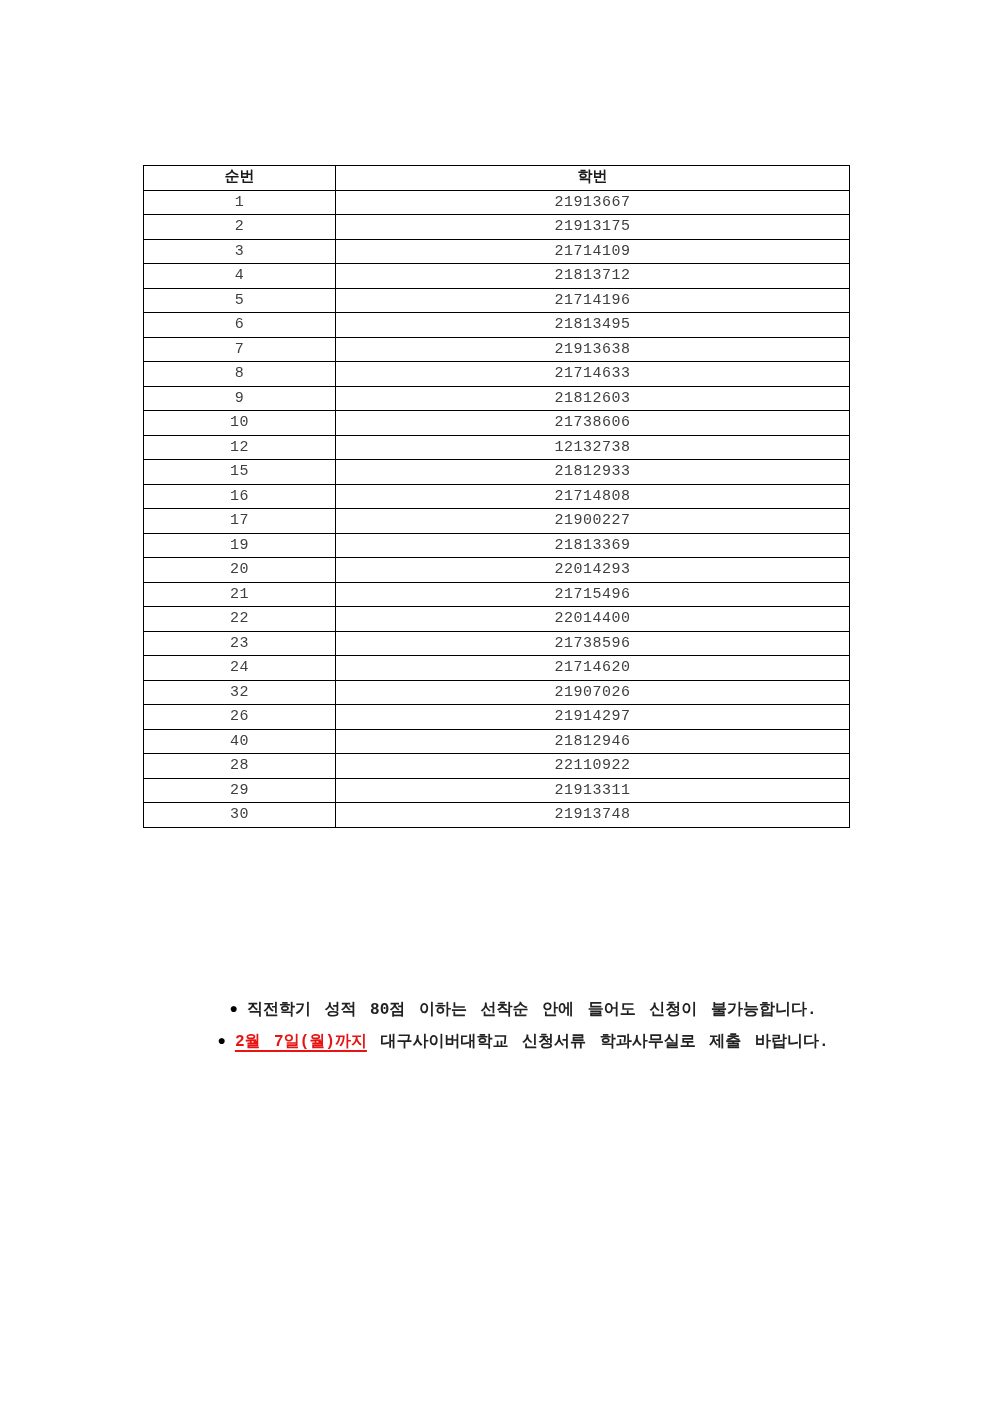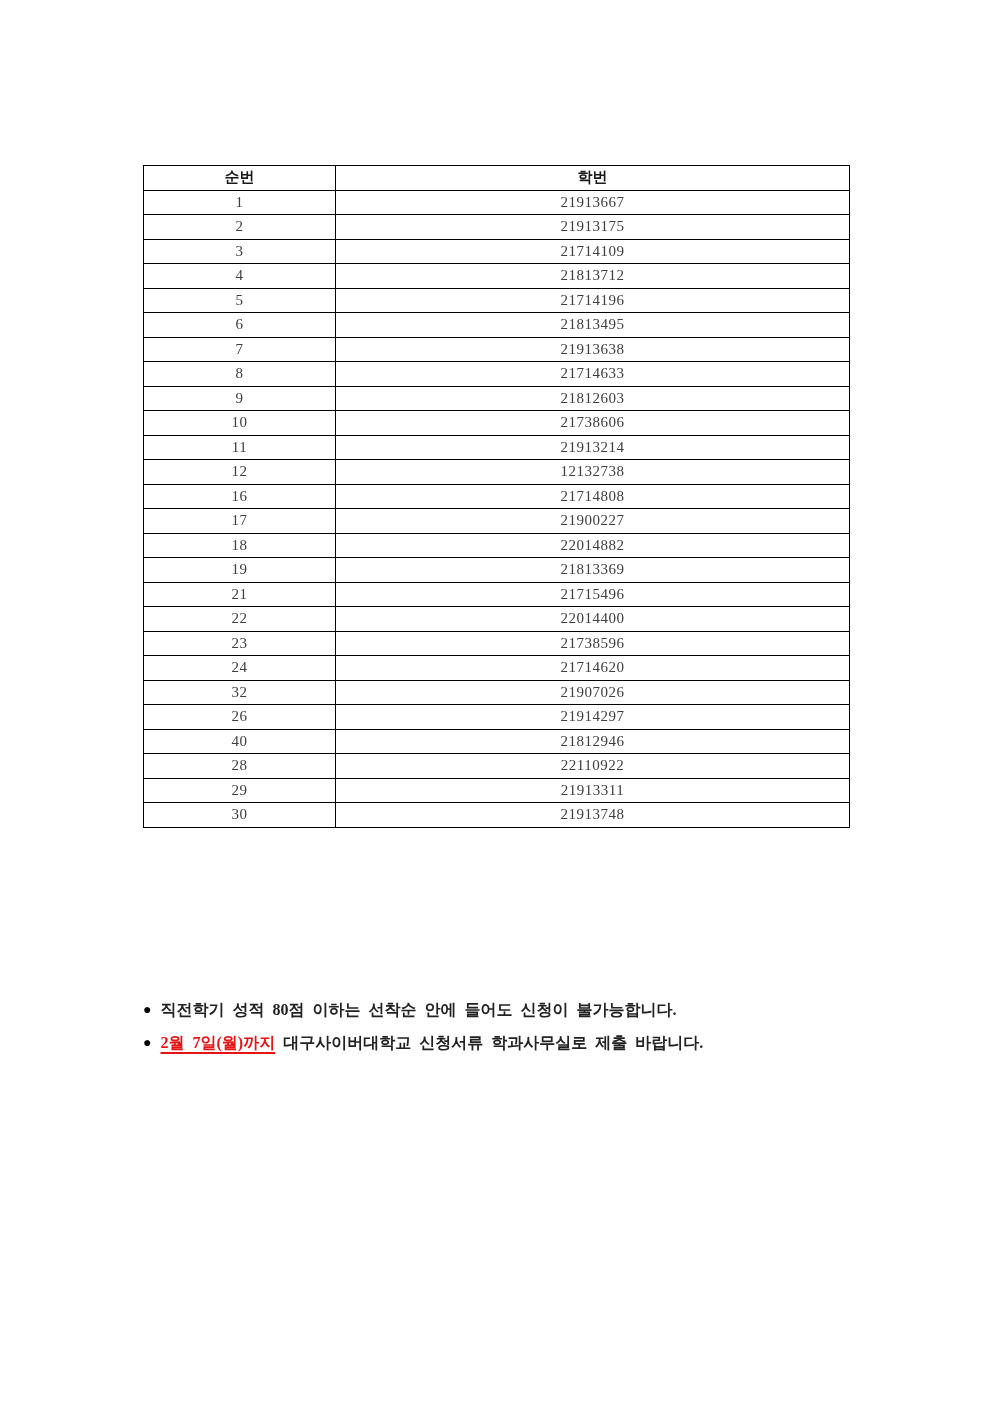--- a/index.html
+++ b/index.html
@@ -7,21 +7,21 @@
     --text: #3e3e3e;
     --border: #000000;
   }
   * { margin: 0; padding: 0; box-sizing: border-box; }
   html, body { background: #ffffff; }
   .page {
     position: relative;
     width: 876px;
     height: 1403px;
     background: #ffffff;
-    font-family: Liberation Serif, serif;
+    font-family: Liberation Mono, monospace;
     overflow: hidden;
   }
   .doc-table {
     position: absolute;
     left: 143px;
     top: 165px;
     width: 706px;
     border-collapse: collapse;
     table-layout: fixed;
   }
@@ -51,20 +51,21 @@
     top: 994px;
     width: 760px;
   }
   .note {
     font-size: 16px;
     font-weight: bold;
     color: #222222;
     line-height: 32px;
     word-spacing: 4px;
     white-space: nowrap;
+    text-align: center;
   }
   .bullet {
     display: inline-block;
     font-size: 14px;
     color: #000000;
     margin-right: 9px;
     transform: translateY(-1px);
   }
   .red-underline {
     color: var(--red);
@@ -125,42 +126,42 @@
     </tr>
         <tr>
       <td>9</td>
       <td>21812603</td>
     </tr>
         <tr>
       <td>10</td>
       <td>21738606</td>
     </tr>
         <tr>
-      <td>11</td>
-      <td>21913214</td>
-    </tr>
-        <tr>
       <td>12</td>
       <td>12132738</td>
     </tr>
         <tr>
+      <td>15</td>
+      <td>21812933</td>
+    </tr>
+        <tr>
       <td>16</td>
       <td>21714808</td>
     </tr>
         <tr>
       <td>17</td>
       <td>21900227</td>
     </tr>
         <tr>
-      <td>18</td>
-      <td>22014882</td>
-    </tr>
-        <tr>
       <td>19</td>
       <td>21813369</td>
+    </tr>
+        <tr>
+      <td>20</td>
+      <td>22014293</td>
     </tr>
         <tr>
       <td>21</td>
       <td>21715496</td>
     </tr>
         <tr>
       <td>22</td>
       <td>22014400</td>
     </tr>
         <tr>

